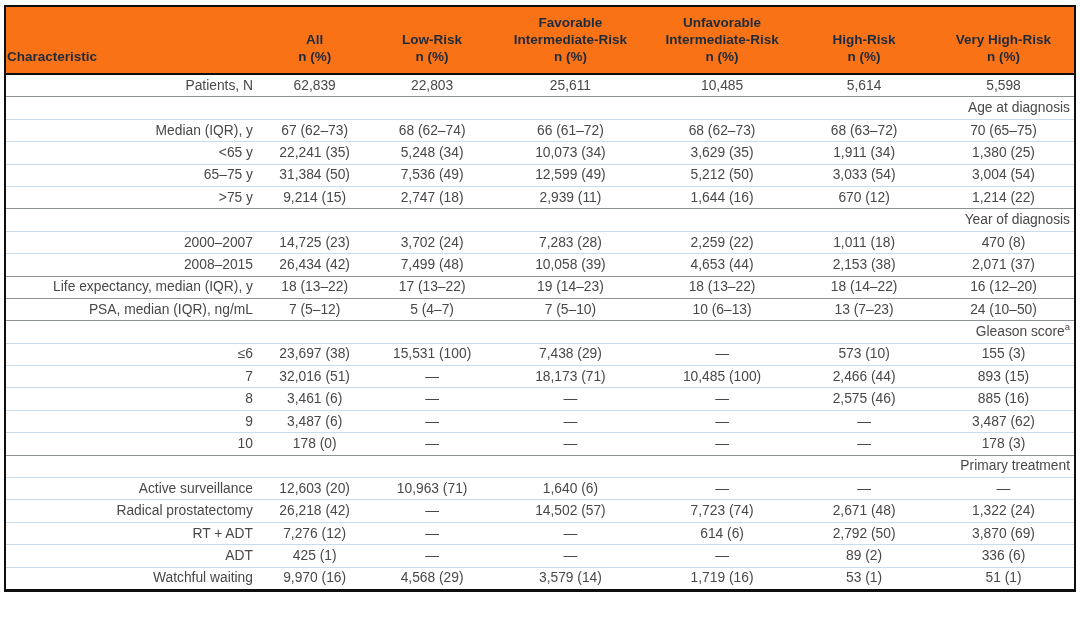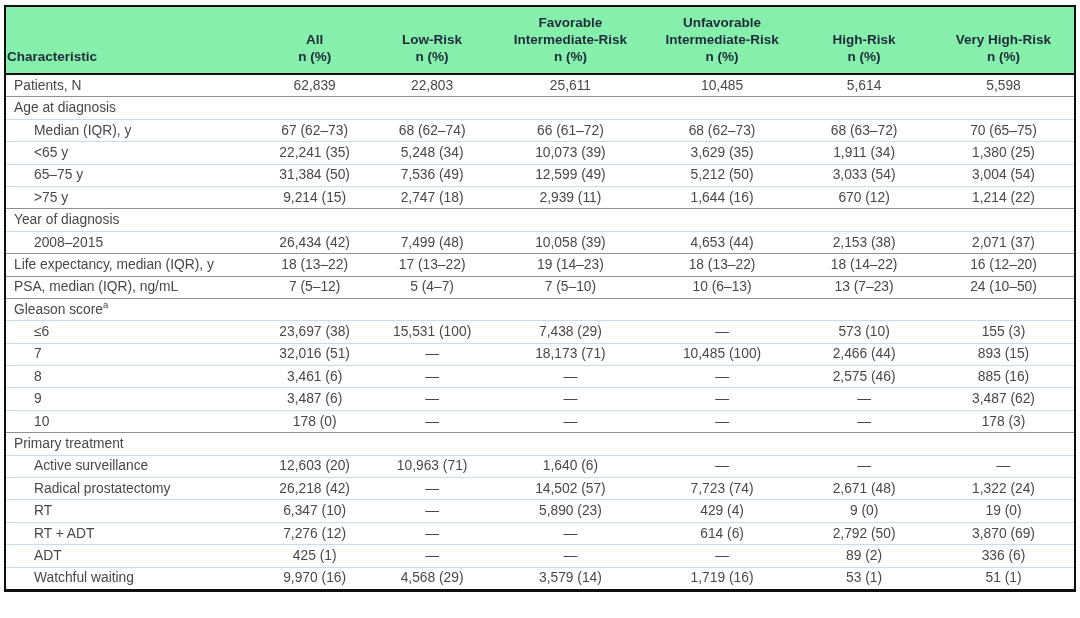--- a/index.html
+++ b/index.html
@@ -15,21 +15,21 @@
     margin: 5px 4px 4px 4px;
     border: 2px solid #0e0e0e;
     border-bottom-width: 3px;
   }
   table {
     width: 100%;
     border-collapse: collapse;
     table-layout: fixed;
   }
   thead th {
-    background: #86efac;
+    background: #f97316;
     color: #1d2b3a;
     font-size: 13.5px;
     font-weight: bold;
     line-height: 1.26;
     text-align: center;
     vertical-align: bottom;
     padding: 7px 4px 8px 4px;
     border-bottom: 2px solid #0e0e0e;
   }
   thead th.first {
@@ -40,21 +40,21 @@
     font-size: 13.8px;
     color: #484848;
     text-align: center;
     height: 21.4px;
     padding: 0 4px;
     line-height: 1.15;
     white-space: nowrap;
     overflow: hidden;
   }
   tbody td.label {
-    text-align: left;
+    text-align: right;
     padding-left: 8px;
   }
   tbody tr.sub td.label {
     padding-left: 28px;
     margin-left: 32px;
   }
   tbody tr.top td, tbody tr.section td {
     border-top: 1px solid #8d9299;
   }
   tbody tr.sub td {
@@ -112,21 +112,21 @@
           <td>68 (62–74)</td>
           <td>66 (61–72)</td>
           <td>68 (62–73)</td>
           <td>68 (63–72)</td>
           <td>70 (65–75)</td>
         </tr>
         <tr class="sub">
           <td class="label">&lt;65 y</td>
           <td>22,241 (35)</td>
           <td>5,248 (34)</td>
-          <td>10,073 (39)</td>
+          <td>10,073 (34)</td>
           <td>3,629 (35)</td>
           <td>1,911 (34)</td>
           <td>1,380 (25)</td>
         </tr>
         <tr class="sub">
           <td class="label">65–75 y</td>
           <td>31,384 (50)</td>
           <td>7,536 (49)</td>
           <td>12,599 (49)</td>
           <td>5,212 (50)</td>
@@ -137,20 +137,29 @@
           <td class="label">&gt;75 y</td>
           <td>9,214 (15)</td>
           <td>2,747 (18)</td>
           <td>2,939 (11)</td>
           <td>1,644 (16)</td>
           <td>670 (12)</td>
           <td>1,214 (22)</td>
         </tr>
         <tr class="section">
           <td class="label" colspan="7">Year of diagnosis</td>
+        </tr>
+        <tr class="sub">
+          <td class="label">2000–2007</td>
+          <td>14,725 (23)</td>
+          <td>3,702 (24)</td>
+          <td>7,283 (28)</td>
+          <td>2,259 (22)</td>
+          <td>1,011 (18)</td>
+          <td>470 (8)</td>
         </tr>
         <tr class="sub">
           <td class="label">2008–2015</td>
           <td>26,434 (42)</td>
           <td>7,499 (48)</td>
           <td>10,058 (39)</td>
           <td>4,653 (44)</td>
           <td>2,153 (38)</td>
           <td>2,071 (37)</td>
         </tr>
@@ -235,29 +244,20 @@
         <tr class="sub">
           <td class="label">Radical prostatectomy</td>
           <td>26,218 (42)</td>
           <td>—</td>
           <td>14,502 (57)</td>
           <td>7,723 (74)</td>
           <td>2,671 (48)</td>
           <td>1,322 (24)</td>
         </tr>
         <tr class="sub">
-          <td class="label">RT</td>
-          <td>6,347 (10)</td>
-          <td>—</td>
-          <td>5,890 (23)</td>
-          <td>429 (4)</td>
-          <td>9 (0)</td>
-          <td>19 (0)</td>
-        </tr>
-        <tr class="sub">
           <td class="label">RT + ADT</td>
           <td>7,276 (12)</td>
           <td>—</td>
           <td>—</td>
           <td>614 (6)</td>
           <td>2,792 (50)</td>
           <td>3,870 (69)</td>
         </tr>
         <tr class="sub">
           <td class="label">ADT</td>

